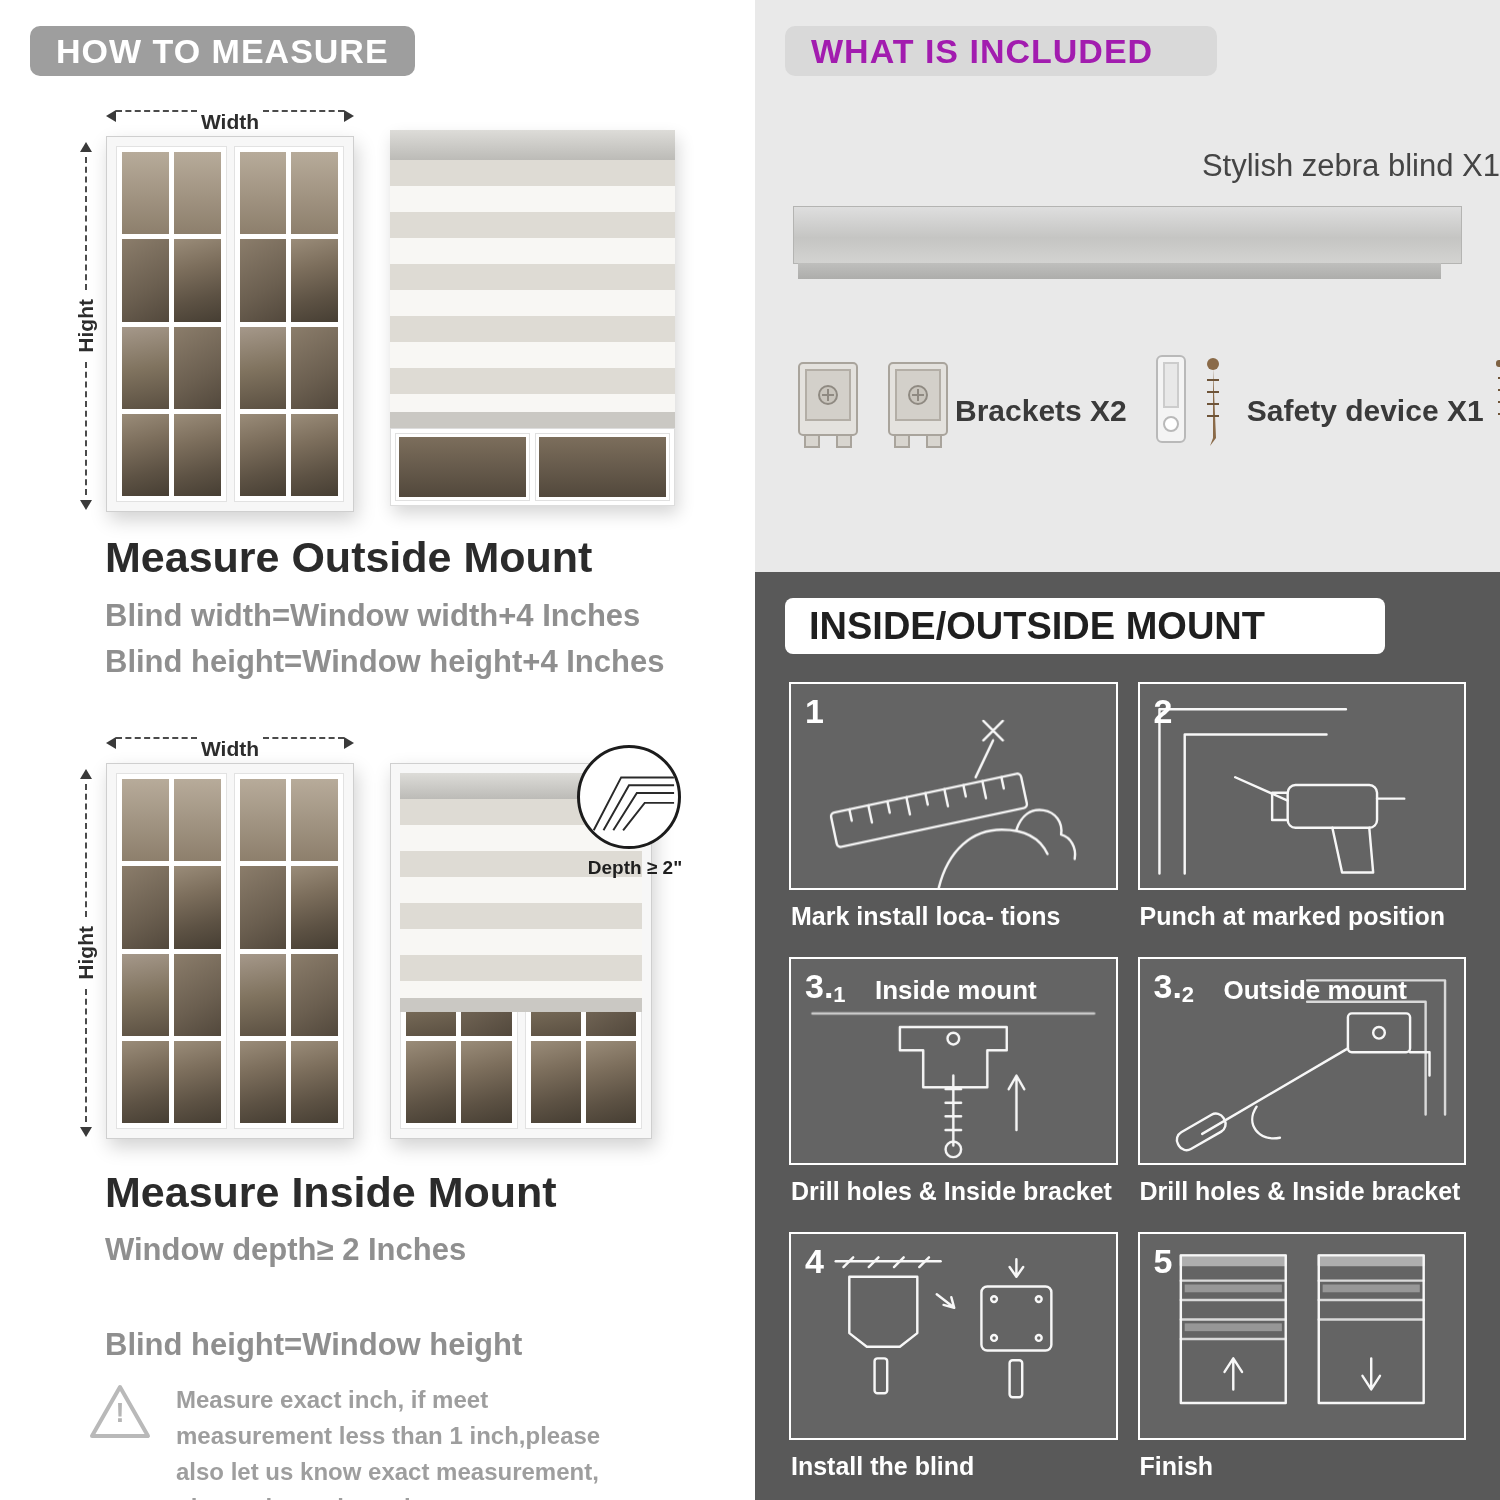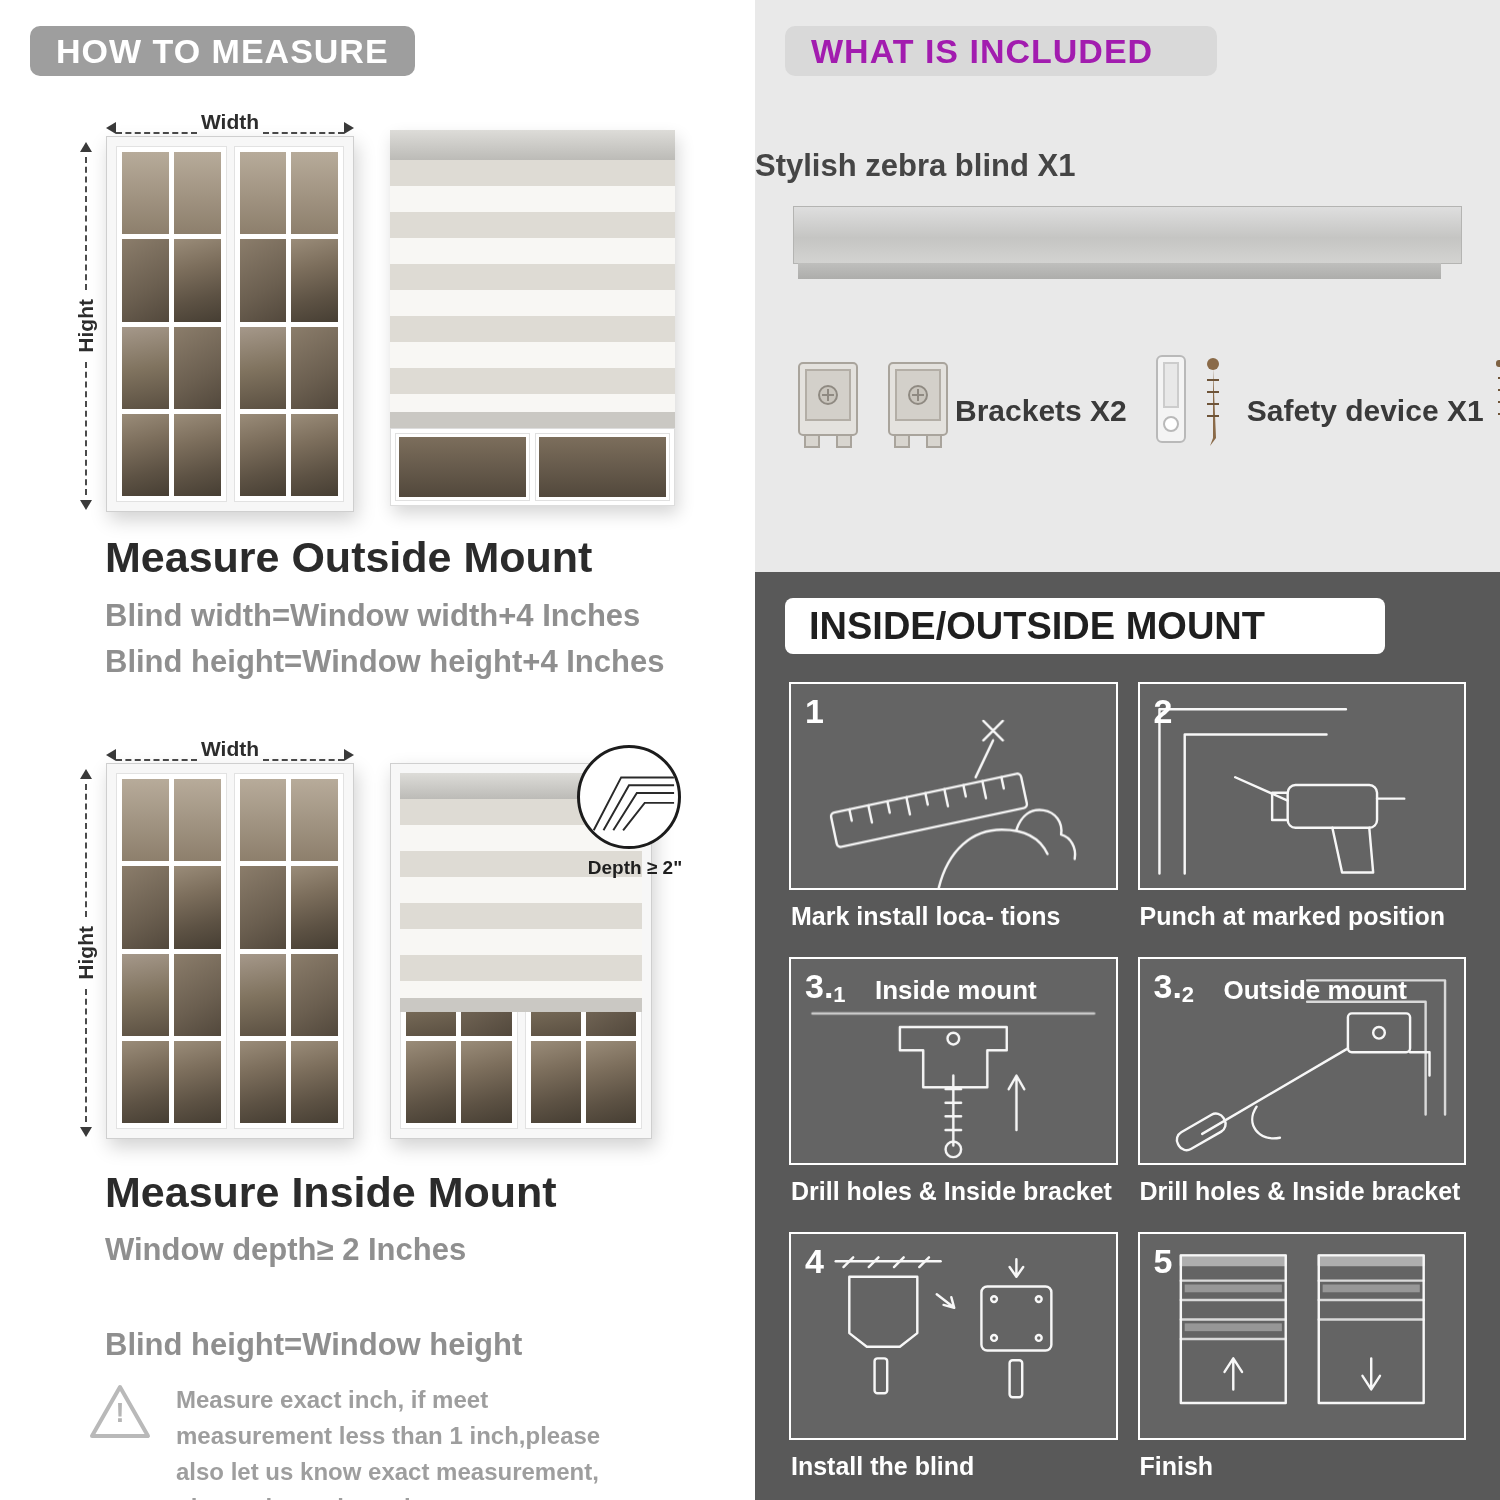--- a/index.html
+++ b/index.html
@@ -16,21 +16,21 @@
     position:absolute; left:30px; top:26px; width:385px; height:50px;
     background:#9e9e9e; border-radius:10px; color:#fff;
     font-size:34px; font-weight:bold; line-height:50px; padding-left:26px; letter-spacing:1px;
   }
 
   
   .illus { position:absolute; }
   .illus-outside { left:72px; top:108px; width:610px; height:410px; }
   .illus-inside  { left:72px; top:735px; width:620px; height:420px; }
 
-  .h-arrow { position:absolute; display:flex; align-items:flex-end; gap:0; }
+  .h-arrow { position:absolute; display:flex; align-items:flex-start; gap:0; }
   .v-arrow { position:absolute; display:flex; flex-direction:column; align-items:center; gap:5px; }
   .dash  { flex:1; border-top:2px dashed #4a4a4a; height:0; }
   .vdash { flex:1; border-left:2px dashed #4a4a4a; width:0; }
   .tl { width:0;height:0;border-top:6px solid transparent;border-bottom:6px solid transparent;border-right:10px solid #3a3a3a; }
   .tr { width:0;height:0;border-top:6px solid transparent;border-bottom:6px solid transparent;border-left:10px solid #3a3a3a; }
   .tu { width:0;height:0;border-left:6px solid transparent;border-right:6px solid transparent;border-bottom:10px solid #3a3a3a; }
   .td { width:0;height:0;border-left:6px solid transparent;border-right:6px solid transparent;border-top:10px solid #3a3a3a; }
   .albl { font-size:21px; font-weight:bold; color:#2d2d2d; padding:0 4px; }
   .vlbl { writing-mode:vertical-rl; transform:rotate(180deg); font-size:21px; font-weight:bold; color:#2d2d2d; padding:4px 0; }
 
@@ -81,22 +81,22 @@
 
   
   .right-col { position:absolute; left:755px; top:0; width:745px; height:1500px; }
 
   .included { position:relative; width:100%; height:572px; background:#e9e9e9; }
   .badge-light {
     position:absolute; left:30px; top:26px; width:432px; height:50px;
     background:#d9d9d9; border-radius:10px; color:#a21caf;
     font-size:34px; font-weight:bold; line-height:50px; padding-left:26px; letter-spacing:1px;
   }
-  .blind-label { position:absolute; left:0; right:0; top:148px; text-align:left;
-    font-size:31px; font-weight:bold; color:#454545; }
+  .blind-label { position:absolute; left:0; right:0; top:148px; text-align:right;
+    font-size:31px; font-weight:normal; color:#454545; }
   .headrail {
     position:absolute; left:38px; right:38px; top:206px; height:58px;
     background:linear-gradient(180deg,#dedede 0%,#c5c5c3 55%,#d3d3d1 100%);
     border:1px solid #b4b4b2;
   }
   .headrail::after { content:""; position:absolute; left:4px; right:20px; top:100%;
     height:16px; background:linear-gradient(180deg,#bfbfbd,#adadab); }
 
   .inc-items { position:absolute; left:36px; right:36px; top:330px; display:flex; }
   .inc-item { display:flex; flex-direction:row; align-items:center; }

